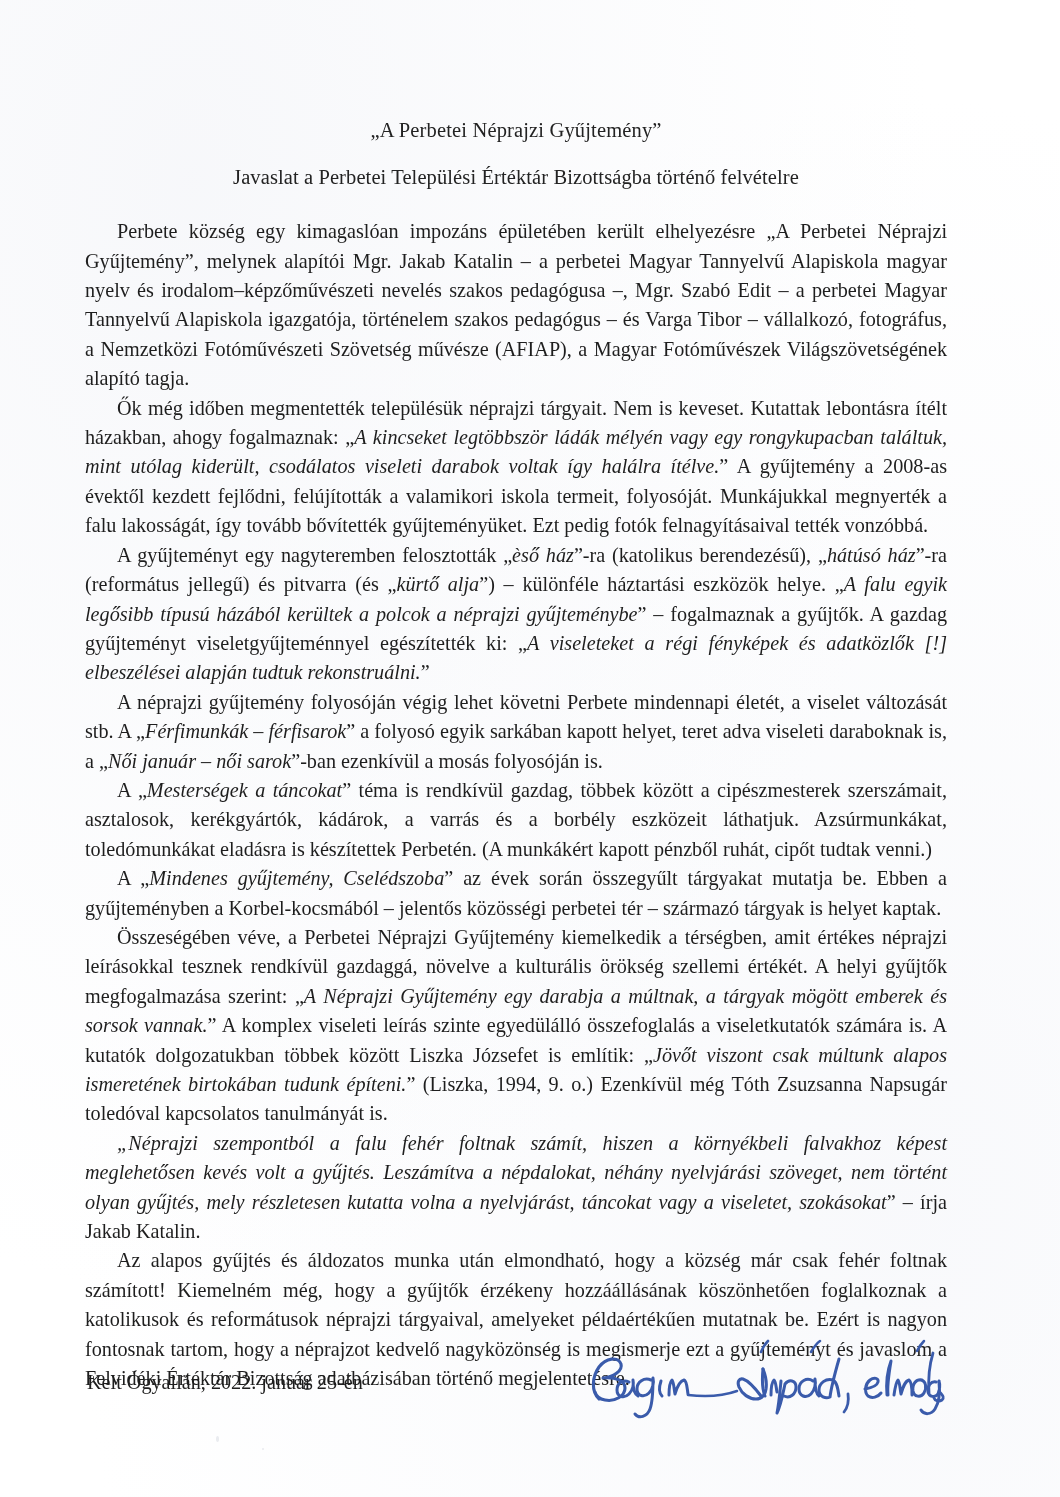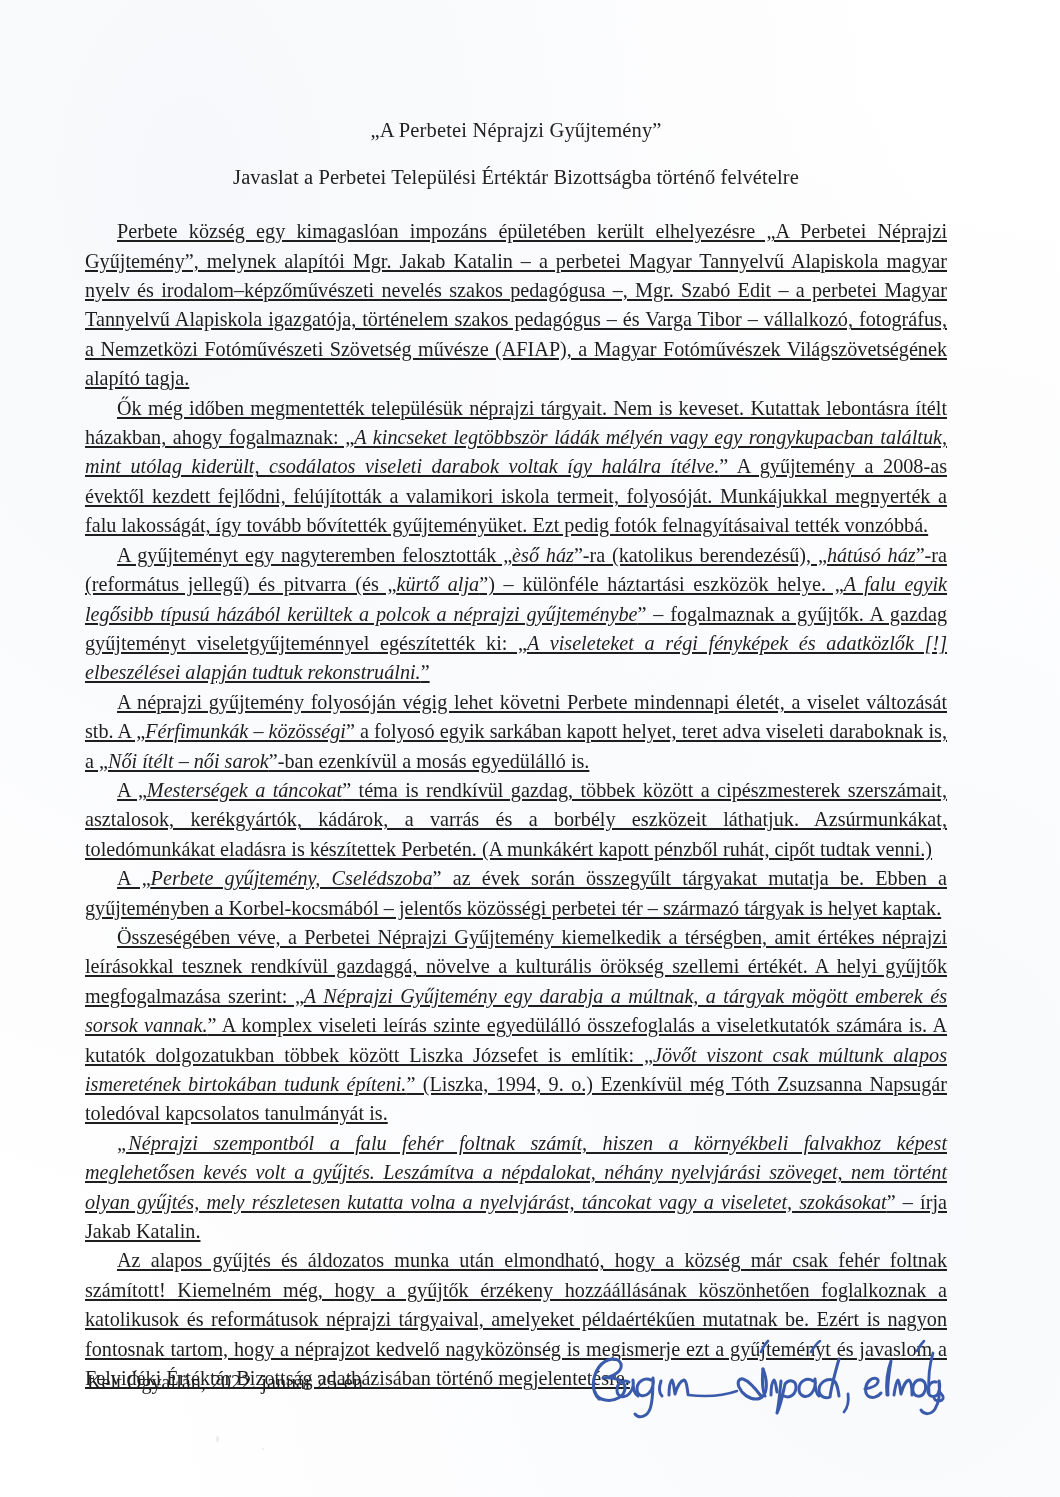--- a/index.html
+++ b/index.html
@@ -62,21 +62,20 @@
     line-height: 29.4px;
     text-align: justify;
     text-justify: inter-word;
     color: #1e1e1e;
     -webkit-hyphens: none;
     hyphens: none;
   }
   .body-text p {
     margin: 0;
     text-indent: 32px;
-    text-decoration: underline;
   }
   .body-text i {
     font-style: italic;
   }
 
   
   .footer {
     position: absolute;
     left: 0;
     top: 1367px;
@@ -123,23 +122,23 @@
 
     <div class="title-block">
       <div class="title-line-1">„A Perbetei Néprajzi Gyűjtemény”</div>
       <div class="title-line-2">Javaslat a Perbetei Települési Értéktár Bizottságba történő felvételre</div>
     </div>
 
     <div class="body-text" id="body-text">
         <p><span>Perbete község egy kimagaslóan impozáns épületében került elhelyezésre „A Perbetei Néprajzi Gyűjtemény”, melynek alapítói Mgr. Jakab Katalin – a perbetei Magyar Tannyelvű Alapiskola magyar nyelv és irodalom–képzőművészeti nevelés szakos pedagógusa –, Mgr. Szabó Edit – a perbetei Magyar Tannyelvű Alapiskola igazgatója, történelem szakos pedagógus – és Varga Tibor – vállalkozó, fotográfus, a Nemzetközi Fotóművészeti Szövetség művésze (AFIAP), a Magyar Fotóművészek Világszövetségének alapító tagja.</span></p>
         <p><span>Ők még időben megmentették településük néprajzi tárgyait. Nem is keveset. Kutattak lebontásra ítélt házakban, ahogy fogalmaznak: „</span><i>A kincseket legtöbbször ládák mélyén vagy egy rongykupacban találtuk, mint utólag kiderült, csodálatos viseleti darabok voltak így halálra ítélve.</i><span>” A gyűjtemény a 2008-as évektől kezdett fejlődni, felújították a valamikori iskola termeit, folyosóját. Munkájukkal megnyerték a falu lakosságát, így tovább bővítették gyűjteményüket. Ezt pedig fotók felnagyításaival tették vonzóbbá.</span></p>
         <p><span>A gyűjteményt egy nagyteremben felosztották „</span><i>èső ház</i><span>”-ra (katolikus berendezésű), „</span><i>hátúsó ház</i><span>”-ra (református jellegű) és pitvarra (és „</span><i>kürtő alja</i><span>”) – különféle háztartási eszközök helye. „</span><i>A falu egyik legősibb típusú házából kerültek a polcok a néprajzi gyűjteménybe</i><span>” – fogalmaznak a gyűjtők. A gazdag gyűjteményt viseletgyűjteménnyel egészítették ki: „</span><i>A viseleteket a régi fényképek és adatközlők [!] elbeszélései alapján tudtuk rekonstruálni.</i><span>”</span></p>
-        <p><span>A néprajzi gyűjtemény folyosóján végig lehet követni Perbete mindennapi életét, a viselet változását stb. A „</span><i>Férfimunkák – közösségi</i><span>” a folyosó egyik sarkában kapott helyet, teret adva viseleti daraboknak is, a „</span><i>Női ítélt – női sarok</i><span>”-ban ezenkívül a mosás egyedülálló is.</span></p>
+        <p><span>A néprajzi gyűjtemény folyosóján végig lehet követni Perbete mindennapi életét, a viselet változását stb. A „</span><i>Férfimunkák – férfisarok</i><span>” a folyosó egyik sarkában kapott helyet, teret adva viseleti daraboknak is, a „</span><i>Női január – női sarok</i><span>”-ban ezenkívül a mosás folyosóján is.</span></p>
         <p><span>A „</span><i>Mesterségek a táncokat</i><span>” téma is rendkívül gazdag, többek között a cipészmesterek szerszámait, asztalosok, kerékgyártók, kádárok, a varrás és a borbély eszközeit láthatjuk. Azsúrmunkákat, toledómunkákat eladásra is készítettek Perbetén. (A munkákért kapott pénzből ruhát, cipőt tudtak venni.)</span></p>
-        <p><span>A „</span><i>Perbete gyűjtemény, Cselédszoba</i><span>” az évek során összegyűlt tárgyakat mutatja be. Ebben a gyűjteményben a Korbel-kocsmából – jelentős közösségi perbetei tér – származó tárgyak is helyet kaptak.</span></p>
+        <p><span>A „</span><i>Mindenes gyűjtemény, Cselédszoba</i><span>” az évek során összegyűlt tárgyakat mutatja be. Ebben a gyűjteményben a Korbel-kocsmából – jelentős közösségi perbetei tér – származó tárgyak is helyet kaptak.</span></p>
         <p><span>Összeségében véve, a Perbetei Néprajzi Gyűjtemény kiemelkedik a térségben, amit értékes néprajzi leírásokkal tesznek rendkívül gazdaggá, növelve a kulturális örökség szellemi értékét. A helyi gyűjtők megfogalmazása szerint: „</span><i>A Néprajzi Gyűjtemény egy darabja a múltnak, a tárgyak mögött emberek és sorsok vannak.</i><span>” A komplex viseleti leírás szinte egyedülálló összefoglalás a viseletkutatók számára is. A kutatók dolgozatukban többek között Liszka Józsefet is említik: „</span><i>Jövőt viszont csak múltunk alapos ismeretének birtokában tudunk építeni.</i><span>” (Liszka, 1994, 9. o.) Ezenkívül még Tóth Zsuzsanna Napsugár toledóval kapcsolatos tanulmányát is.</span></p>
         <p><i>„Néprajzi szempontból a falu fehér foltnak számít, hiszen a környékbeli falvakhoz képest meglehetősen kevés volt a gyűjtés. Leszámítva a népdalokat, néhány nyelvjárási szöveget, nem történt olyan gyűjtés, mely részletesen kutatta volna a nyelvjárást, táncokat vagy a viseletet, szokásokat</i><span>” – írja Jakab Katalin.</span></p>
         <p><span>Az alapos gyűjtés és áldozatos munka után elmondható, hogy a község már csak fehér foltnak számított! Kiemelném még, hogy a gyűjtők érzékeny hozzáállásának köszönhetően foglalkoznak a katolikusok és reformátusok néprajzi tárgyaival, amelyeket példaértékűen mutatnak be. Ezért is nagyon fontosnak tartom, hogy a néprajzot kedvelő nagyközönség is megismerje ezt a gyűjteményt és javaslom a Felvidéki Értéktár Bizottság adatbázisában történő megjelentetésre.</span></p>
       </div>
 
     <div class="footer">
 
       <div class="date-line">Kelt Ógyallán, 2022. január 25-én</div>
 
       <div class="signature">

